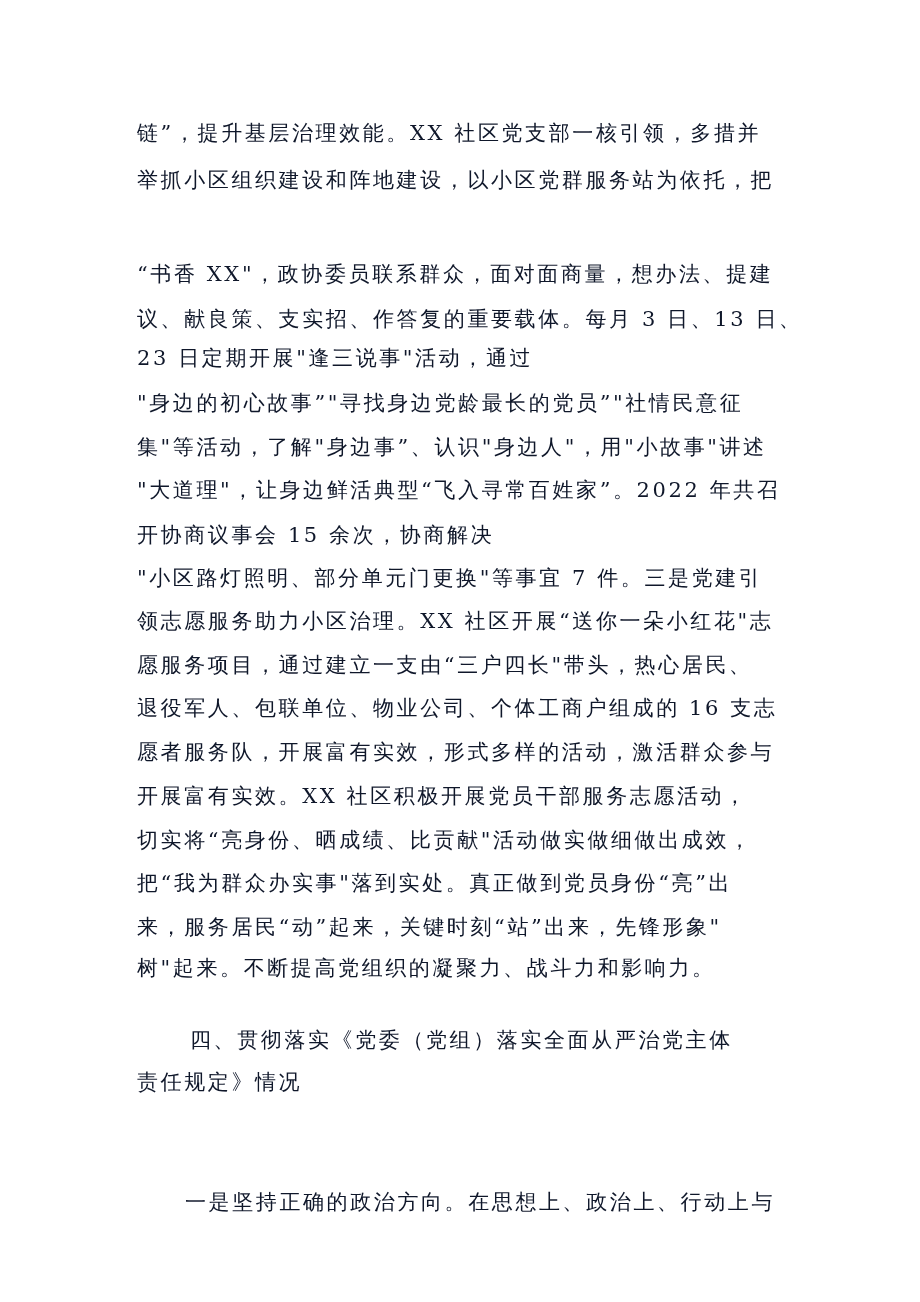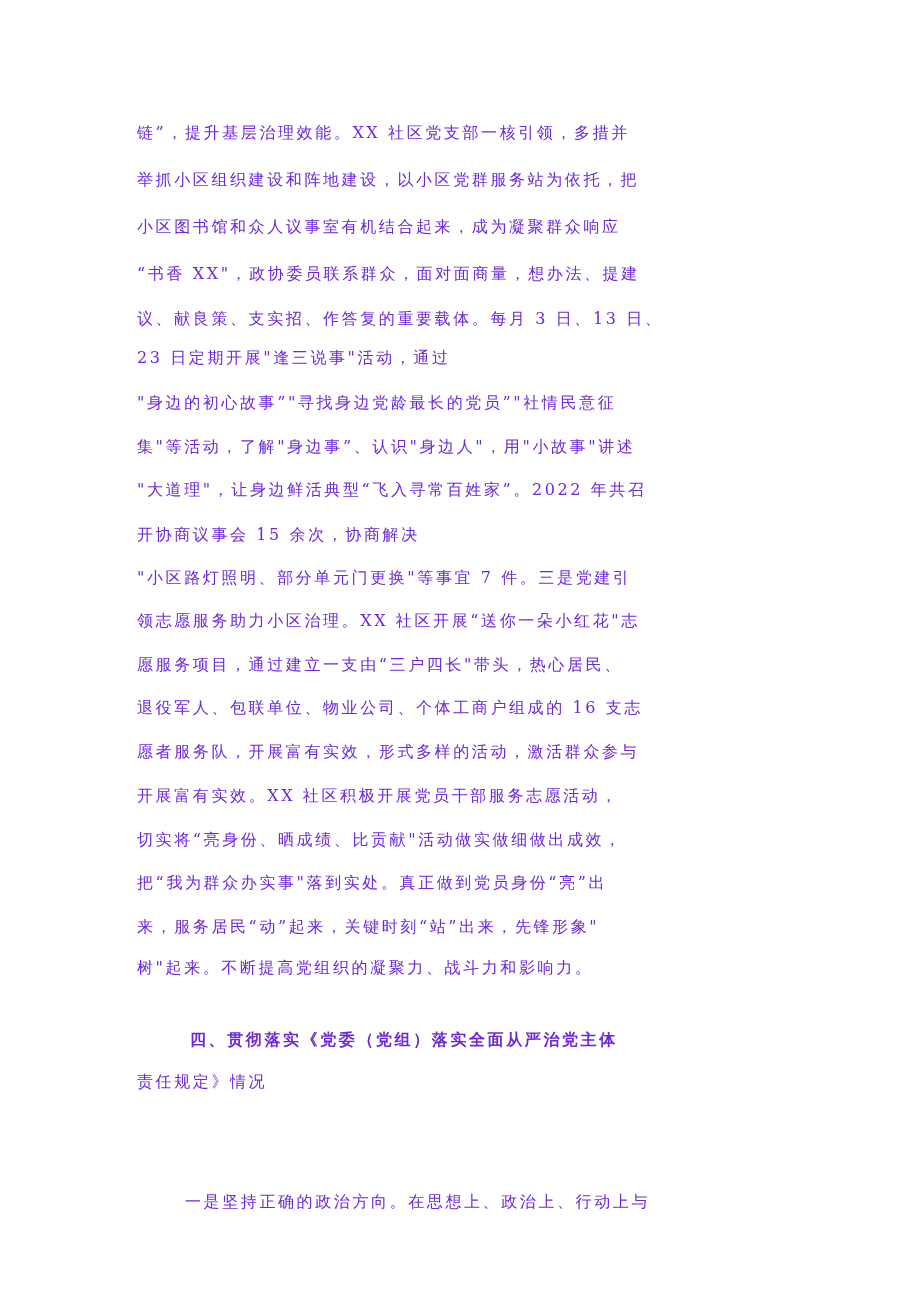--- a/index.html
+++ b/index.html
@@ -19,40 +19,38 @@
       position: absolute;
       left: 0; top: 0;
       width: 920px; height: 1302px;
       background: #ffffff;
     }
     .line {
       position: absolute;
       left: 137px;
       height: 34px;
       line-height: 34px;
-      font-size: 16px;
+      font-size: 21px;
       letter-spacing: 2.6px;
       white-space: nowrap;
-      color: #6d28d9;
+      color: #0f172a;
     }
     .line.heading {
       left: 190px;
-      font-weight: bold;
     }
     .line.indent {
       left: 185px;
     }
   </style>
 </head>
 <body>
 
 <div class="page">
   <div class="line" style="top:116px">链”，提升基层治理效能。XX 社区党支部一核引领，多措并</div>
   <div class="line" style="top:163px">举抓小区组织建设和阵地建设，以小区党群服务站为依托，把</div>
-  <div class="line" style="top:210px">小区图书馆和众人议事室有机结合起来，成为凝聚群众响应</div>
   <div class="line" style="top:257px"> “书香 XX"，政协委员联系群众，面对面商量，想办法、提建</div>
   <div class="line" style="top:302px">议、献良策、支实招、作答复的重要载体。每月 3 日、13 日、</div>
   <div class="line" style="top:341px">23 日定期开展"逢三说事"活动，通过</div>
   <div class="line" style="top:386px"> "身边的初心故事”"寻找身边党龄最长的党员”"社情民意征</div>
   <div class="line" style="top:430px">集"等活动，了解"身边事”、认识"身边人"，用"小故事"讲述</div>
   <div class="line" style="top:473px">"大道理"，让身边鲜活典型“飞入寻常百姓家”。2022 年共召</div>
   <div class="line" style="top:518px">开协商议事会 15 余次，协商解决</div>
   <div class="line" style="top:561px"> "小区路灯照明、部分单元门更换"等事宜 7 件。三是党建引</div>
   <div class="line" style="top:604px">领志愿服务助力小区治理。XX 社区开展“送你一朵小红花"志</div>
   <div class="line" style="top:648px">愿服务项目，通过建立一支由“三户四长"带头，热心居民、</div>

